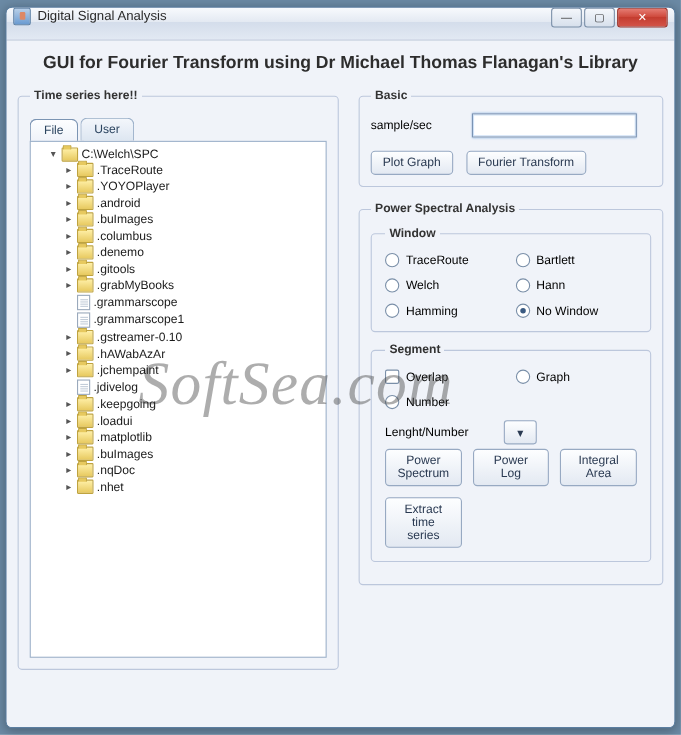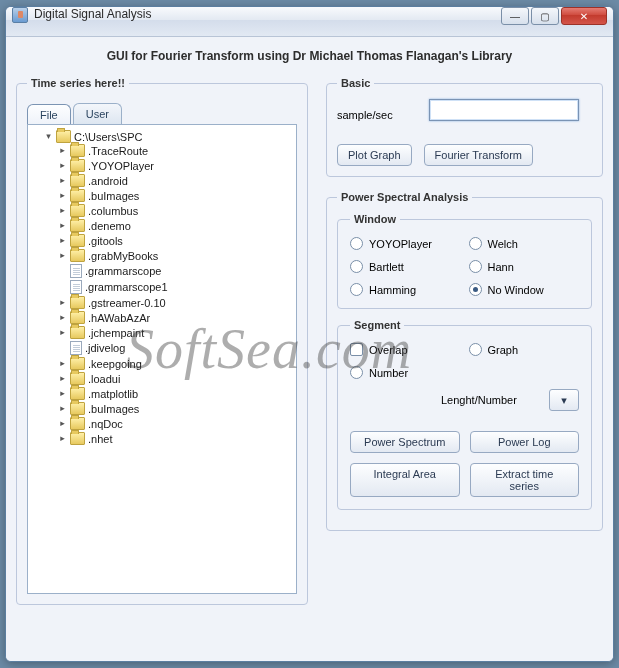--- a/index.html
+++ b/index.html
@@ -59,21 +59,21 @@
     border-color:#9b3228; color:#fff;
   }
   .client {
     padding: 6px 10px 10px 10px;
     background: #f0f3f9;
     height: calc(100% - 30px);
   }
   .pagetitle {
     text-align: center;
     font-weight: bold;
-    font-size: 12px;
+    font-size: 16px;
     color: #2d2d2d;
     margin: 6px 0 14px 0;
   }
   .cols { display: flex; gap: 18px; }
   .left { width: 292px; }
   .right { flex: 1; display: flex; flex-direction: column; gap: 14px; }
   fieldset {
     border: 1px solid #bcc7dc;
     border-radius: 4px;
     padding: 10px;
@@ -155,42 +155,42 @@
     font-size:11px;
     text-align:center;
   }
   .textinput {
     border:1px solid #7a93b4;
     background:#fff;
     height:22px;
     padding:2px 4px;
     box-shadow: inset 0 0 0 1px #cfe1f6, 0 0 2px #8ab2e0;
   }
-  .basic-row { display:flex; align-items:flex-end; gap:12px; margin-bottom:23px; }
+  .basic-row { display:flex; align-items:center; gap:12px; margin-bottom:12px; }
   .basic-row label { min-width:80px; }
   .basic-btns { display:flex; gap:12px; }
   .psa fieldset { margin-bottom: 10px; padding:12px;}
   .radiorow, .chkrow { display:grid; grid-template-columns: 1fr 1fr; gap:10px 8px; }
   .rl { display:flex; align-items:center; gap:6px; cursor:pointer; }
   .radio, .chk {
     width:13px; height:13px; border:1px solid #7a8fa8; background:#fff;
     display:inline-flex; align-items:center; justify-content:center;
   }
   .radio { border-radius:50%; }
   .radio.sel::after { content:""; width:5px; height:5px; border-radius:50%; background:#3a5a82; }
   .chk { border-radius:2px; }
-  .segrow { display:flex; align-items:center; gap:8px; margin-top:10px;justify-content:flex-end; }
+  .segrow { display:flex; align-items:center; gap:8px; margin-top:10px; }
   .segrow label { min-width:100px; }
   .combo {
     width:30px; height:22px; border:1px solid #97a9c2; border-radius:3px;
     background:linear-gradient(#fdfeff,#e3e9f2);
     display:inline-flex; align-items:center; justify-content:center;
     cursor:pointer; color:#2a3a52;
   }
-  .segbtns { display:grid; grid-template-columns: 1fr 1fr; gap:10px; margin-top:20px; }
+  .segbtns { display:grid; grid-template-columns: 1fr 1fr 1fr; gap:10px; margin-top:4px; }
   .watermark {
     position:absolute; top: 310px; left: 120px;
     font-family: Georgia, 'Times New Roman', serif;
     font-style: italic;
     font-size: 56px;
     color: rgba(60,60,60,0.42);
     pointer-events:none;
     letter-spacing:1px;
   }
 </style>
@@ -217,21 +217,21 @@
           <div class="tab active">File</div>
           <div class="tab">User</div>
         </div>
         <div class="treewrap">
           <div class="tree">
             <ul>
               <li>
                 <span class="row">
                   <span class="toggle">▾</span>
                   <span class="ico folder"></span>
-                  <span class="lbl">C:\Users\SPC</span>
+                  <span class="lbl">C:\Welch\SPC</span>
                 </span>
                 <ul id="tree-children">
                     <li>
                       <span class="row">
                         <span class="toggle">▸</span>
                         <span class="ico folder"></span>
                         <span class="lbl">.TraceRoute</span>
                       </span>
                     </li>
                     <li>
@@ -388,29 +388,29 @@
         </fieldset>
 
         <fieldset class="psa">
           <legend>Power Spectral Analysis</legend>
 
           <fieldset>
             <legend>Window</legend>
             <div class="radiorow" id="window-radios">
                 <span class="rl">
                   <span class="radio"></span>
-                  <span>YOYOPlayer</span>
+                  <span>TraceRoute</span>
+                </span>
+                <span class="rl">
+                  <span class="radio"></span>
+                  <span>Bartlett</span>
                 </span>
                 <span class="rl">
                   <span class="radio"></span>
                   <span>Welch</span>
-                </span>
-                <span class="rl">
-                  <span class="radio"></span>
-                  <span>Bartlett</span>
                 </span>
                 <span class="rl">
                   <span class="radio"></span>
                   <span>Hann</span>
                 </span>
                 <span class="rl">
                   <span class="radio"></span>
                   <span>Hamming</span>
                 </span>
                 <span class="rl">

